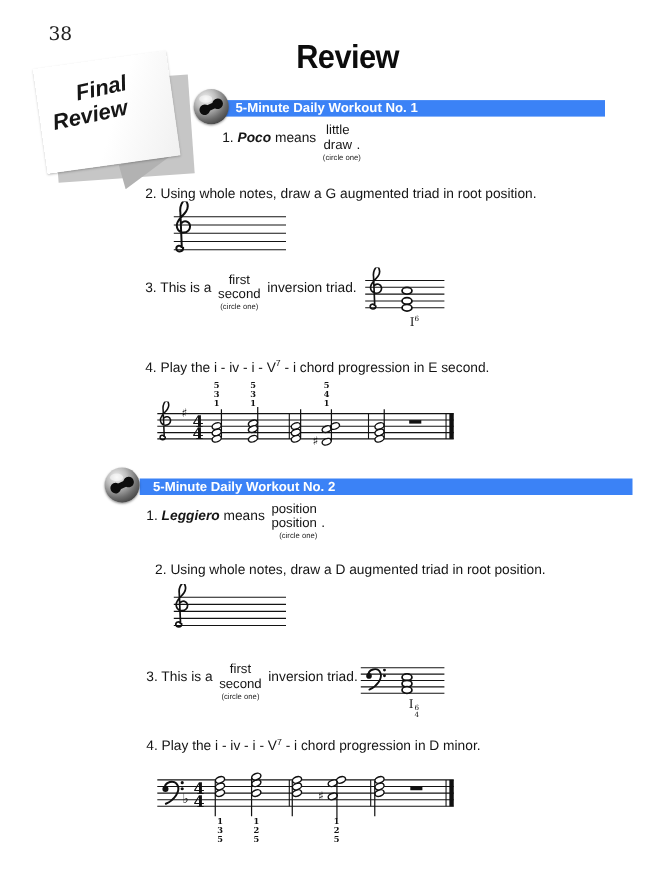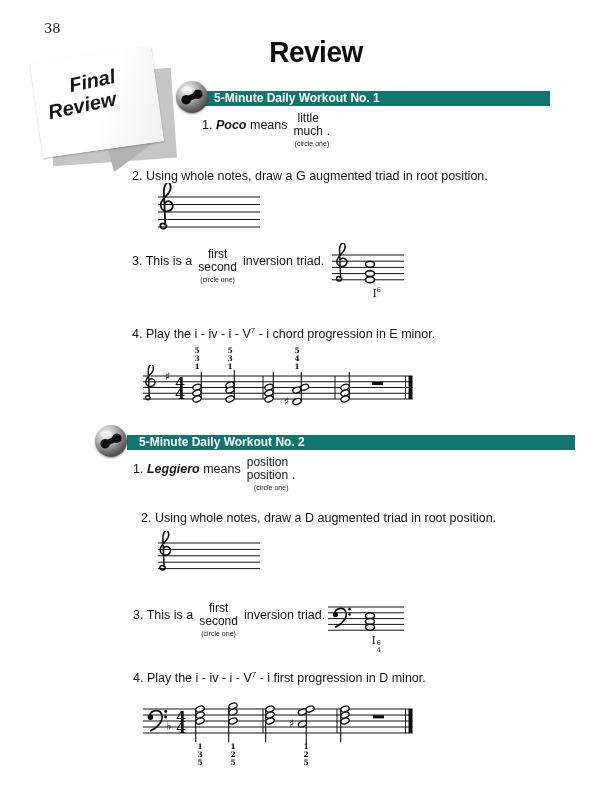--- a/index.html
+++ b/index.html
@@ -1,35 +1,35 @@
 <!DOCTYPE html>
 <html><head>
 <meta charset="utf-8">
 <style>
   html,body{margin:0;padding:0;}
   body{width:600px;height:800px;background:#ffffff;font-family:"Liberation Sans",sans-serif;color:#111;position:relative;overflow:hidden;}
   .abs{position:absolute;}
 
   
-  .page-num{left:44px;top:21px;font-family:"DejaVu Serif",serif;font-size:13px;color:#222;}
+  .page-num{left:44px;top:21px;font-family:"DejaVu Serif",serif;font-size:17px;color:#222;}
 
   
   .note-wrap{left:28px;top:46px;width:150px;height:125px;}
   .note-shadow{position:absolute;left:22px;top:26px;width:124px;height:90px;background:#c6c6c6;transform:rotate(-4deg);}
   .note-fold{position:absolute;left:80px;top:92px;width:52px;height:34px;background:#b2b2b2;clip-path:polygon(0 35%,100% 0,12% 100%);}
   .note-body{position:absolute;left:8px;top:8px;width:122px;height:96px;background:linear-gradient(115deg,#ffffff 55%,#f0f0f0);transform:rotate(-8deg);box-shadow:0 1px 2px rgba(0,0,0,.25);}
   .note-text{transform:rotate(-4deg);padding-top:15px;font-weight:bold;font-style:italic;font-size:20px;line-height:22px;color:#161616;}
   .note-line1{margin-left:36px;}
   .note-line2{margin-left:10px;}
 
   
   .page-title{left:233px;top:36px;width:166px;text-align:center;font-size:28px;font-weight:800;letter-spacing:-.5px;color:#0c0c0c;transform:scaleY(1.08);}
 
   
-  .banner{height:15px;background:#0f766e;color:#fff;font-size:12px;font-weight:bold;line-height:15px;padding-left:12px;box-sizing:border-box;}
+  .banner{height:15px;background:#3b82f6;color:#fff;font-size:12px;font-weight:bold;line-height:15px;padding-left:12px;box-sizing:border-box;}
   .banner1{left:202px;top:91px;width:348px;}
   .banner2{left:127px;top:435px;width:448px;}
   .workout-icon{width:32px;height:32px;border-radius:50%;background:radial-gradient(circle at 35% 28%,#f4f4f4 0%,#bdbdbd 30%,#6e6e6e 60%,#181818 100%);box-shadow:0 1px 2px rgba(0,0,0,.4);}
   .icon1{left:176px;top:81px;}
   .icon2{left:95px;top:425px;}
 
   
   .qtext{font-size:12.5px;color:#151515;white-space:nowrap;}
   .qrow{display:flex;align-items:flex-start;}
   .qrow .pre,.qrow .post{margin-top:6px;}
@@ -99,21 +99,21 @@
 <div class="abs qrow qtext" style="left:202px;top:112px;">
   <span class="pre">
     <span>1.</span>
     <span class="term">Poco</span>
     <span>means</span>
   </span>
   <span class="choice-wrap">
     <span class="choice-row">
       <span class="choice-stack">
         <span style="display:block">little</span>
-        <span style="display:block">much</span>
+        <span style="display:block">draw</span>
       </span>
       <span class="choice-period">.</span>
     </span>
     <span class="circle-hint">(circle one)</span>
   </span>
 </div>
 
 <div class="abs qtext" style="left:132px;top:169px;">2. Using whole notes, draw a G augmented triad in root position.</div>
 
 <svg class="abs" style="left:146px;top:183px;" width="120" height="60" viewBox="0 0 120 60">
@@ -152,21 +152,21 @@
     <ellipse cx="42" cy="21.3" rx="4.5" ry="3"></ellipse>
       <ellipse cx="42" cy="30.6" rx="4.5" ry="3"></ellipse>
       <ellipse cx="42" cy="36.8" rx="4.5" ry="3"></ellipse>
   </g>
 </svg>
 <div class="abs chord-label" style="left:357px;top:286px;width:24px;">
   <span>I</span><sup>6</sup>
 </div>
 
 <div class="abs qtext" style="left:132px;top:326px;">
-  <span>4. Play the i - iv - i - V</span><sup class="v7">7</sup><span> - i chord progression in E minor.</span>
+  <span>4. Play the i - iv - i - V</span><sup class="v7">7</sup><span> - i chord progression in E second.</span>
 </div>
 
 <svg class="abs" style="left:140px;top:345px;" width="280" height="66" viewBox="0 0 280 66">
   <g stroke="#131313" stroke-width="1">
     <line x1="3" y1="31" x2="272.5" y2="31"></line>
       <line x1="3" y1="36.75" x2="272.5" y2="36.75"></line>
       <line x1="3" y1="42.5" x2="272.5" y2="42.5"></line>
       <line x1="3" y1="48.25" x2="272.5" y2="48.25"></line>
       <line x1="3" y1="54" x2="272.5" y2="54"></line>
     <line x1="123" y1="31" x2="123" y2="54"></line>
@@ -290,21 +290,21 @@
   </g>
 </svg>
 <div class="abs chord-label" style="left:357px;top:634px;width:24px;">
   <span>I</span><span class="figures">
       <span>6</span>
       <span>4</span>
     </span>
 </div>
 
 <div class="abs qtext" style="left:133px;top:670px;">
-  <span>4. Play the i - iv - i - V</span><sup class="v7">7</sup><span> - i first progression in D minor.</span>
+  <span>4. Play the i - iv - i - V</span><sup class="v7">7</sup><span> - i chord progression in D minor.</span>
 </div>
 
 <svg class="abs" style="left:140px;top:695px;" width="280" height="75" viewBox="0 0 280 75">
   <g stroke="#131313" stroke-width="1">
     <line x1="3" y1="14" x2="272.5" y2="14"></line>
       <line x1="3" y1="20" x2="272.5" y2="20"></line>
       <line x1="3" y1="26" x2="272.5" y2="26"></line>
       <line x1="3" y1="32" x2="272.5" y2="32"></line>
       <line x1="3" y1="38" x2="272.5" y2="38"></line>
     <line x1="123" y1="14" x2="123" y2="38"></line>

